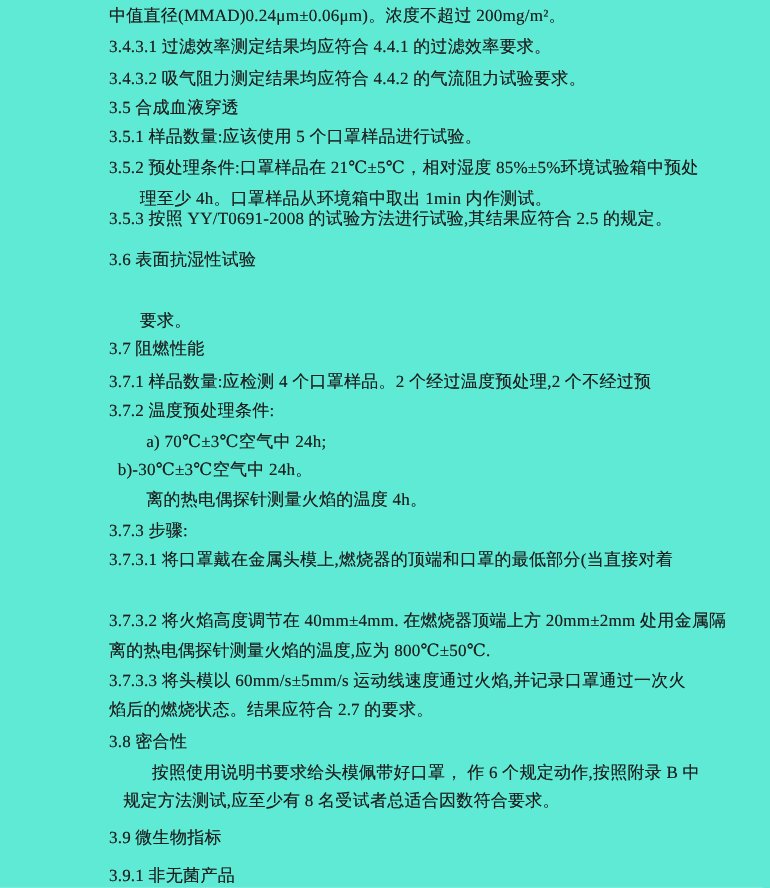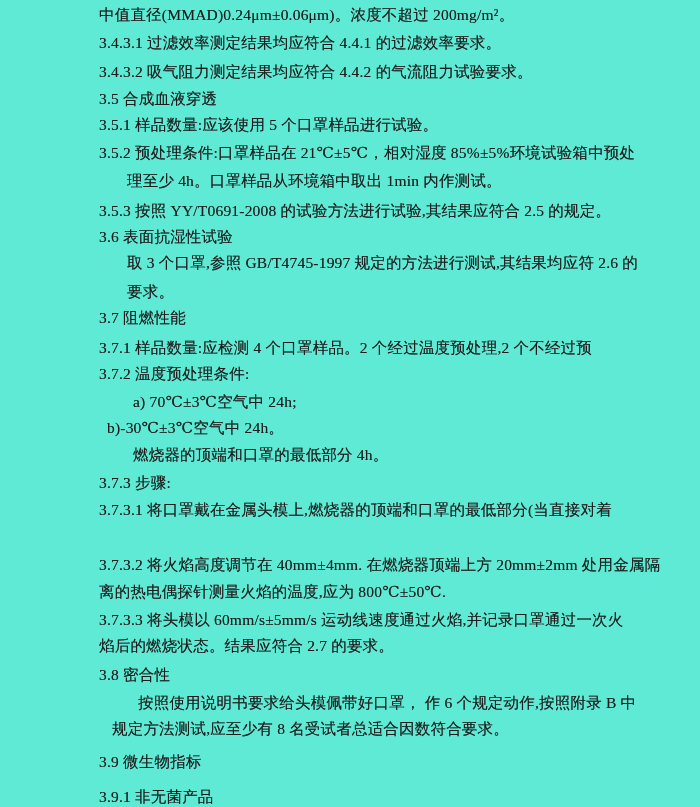--- a/index.html
+++ b/index.html
@@ -33,30 +33,29 @@
 <body>
 
 <div class="page">
   <div class="line" style="top:5px;   left:99px;">中值直径(MMAD)0.24μm±0.06μm)。浓度不超过 200mg/m²。</div>
   <div class="line" style="top:33px;  left:99px;">3.4.3.1 过滤效率测定结果均应符合 4.4.1 的过滤效率要求。</div>
   <div class="line" style="top:62px;  left:99px;">3.4.3.2 吸气阻力测定结果均应符合 4.4.2 的气流阻力试验要求。</div>
   <div class="line" style="top:89px;  left:99px;">3.5 合成血液穿透</div>
   <div class="line" style="top:115px; left:99px;">3.5.1 样品数量:应该使用 5 个口罩样品进行试验。</div>
   <div class="line" style="top:143px; left:99px;">3.5.2 预处理条件:口罩样品在 21℃±5℃，相对湿度 85%±5%环境试验箱中预处</div>
   <div class="line" style="top:171px; left:127px;">理至少 4h。口罩样品从环境箱中取出 1min 内作测试。</div>
-  <div class="line" style="top:201px; left:99px;text-align:center;">3.5.3 按照 YY/T0691-2008 的试验方法进行试验,其结果应符合 2.5 的规定。</div>
+  <div class="line" style="top:190px; left:99px;text-align:center;">3.5.3 按照 YY/T0691-2008 的试验方法进行试验,其结果应符合 2.5 的规定。</div>
   <div class="line" style="top:227px; left:99px;">3.6 表面抗湿性试验</div>
-  <div class="line" style="top:253px; left:127px;">取 3 个口罩,参照 GB/T4745-1997 规定的方法进行测试,其结果均应符 2.6 的</div>
   <div class="line" style="top:282px; left:127px;">要求。</div>
   <div class="line" style="top:308px; left:99px;">3.7 阻燃性能</div>
   <div class="line" style="top:338px; left:99px;text-align:center;">3.7.1 样品数量:应检测 4 个口罩样品。2 个经过温度预处理,2 个不经过预</div>
   <div class="line" style="top:364px; left:99px;">3.7.2 温度预处理条件:</div>
   <div class="line" style="top:392px; left:133px;">a)  70℃±3℃空气中 24h;</div>
   <div class="line" style="top:418px; left:107px;">b)-30℃±3℃空气中 24h。</div>
-  <div class="line" style="top:445px; left:133px;">燃烧器的顶端和口罩的最低部分 4h。</div>
+  <div class="line" style="top:445px; left:133px;">离的热电偶探针测量火焰的温度 4h。</div>
   <div class="line" style="top:473px; left:99px;">3.7.3 步骤:</div>
   <div class="line" style="top:500px; left:99px;">3.7.3.1 将口罩戴在金属头模上,燃烧器的顶端和口罩的最低部分(当直接对着</div>
   <div class="line" style="top:555px; left:99px;">3.7.3.2 将火焰高度调节在 40mm±4mm. 在燃烧器顶端上方 20mm±2mm 处用金属隔</div>
   <div class="line" style="top:582px; left:99px;">离的热电偶探针测量火焰的温度,应为 800℃±50℃.</div>
   <div class="line" style="top:610px; left:99px;">3.7.3.3 将头模以 60mm/s±5mm/s 运动线速度通过火焰,并记录口罩通过一次火</div>
   <div class="line" style="top:636px; left:99px;">焰后的燃烧状态。结果应符合 2.7 的要求。</div>
   <div class="line" style="top:665px; left:99px;">3.8 密合性</div>
   <div class="line" style="top:693px; left:138px;">按照使用说明书要求给头模佩带好口罩， 作 6 个规定动作,按照附录 B 中</div>
   <div class="line" style="top:719px; left:112px;">规定方法测试,应至少有 8 名受试者总适合因数符合要求。</div>
   <div class="line" style="top:752px; left:99px;">3.9 微生物指标</div>

